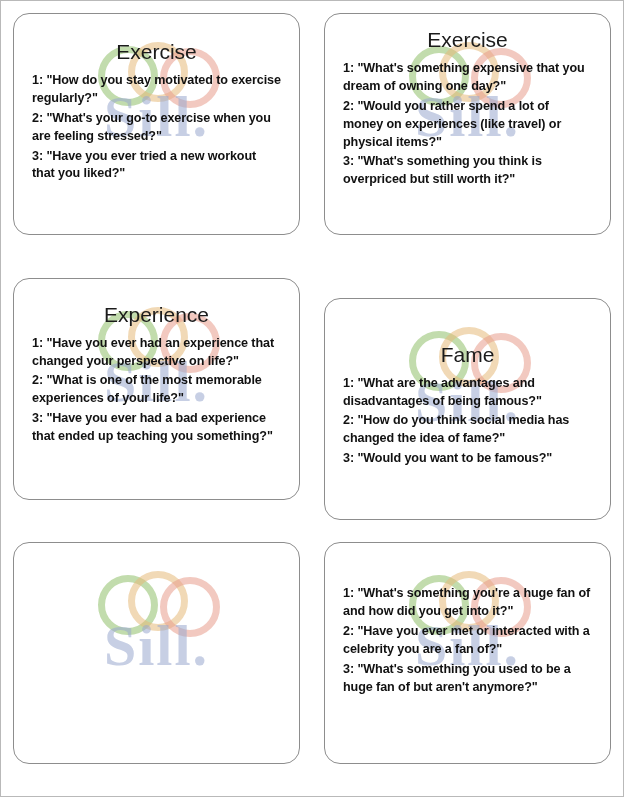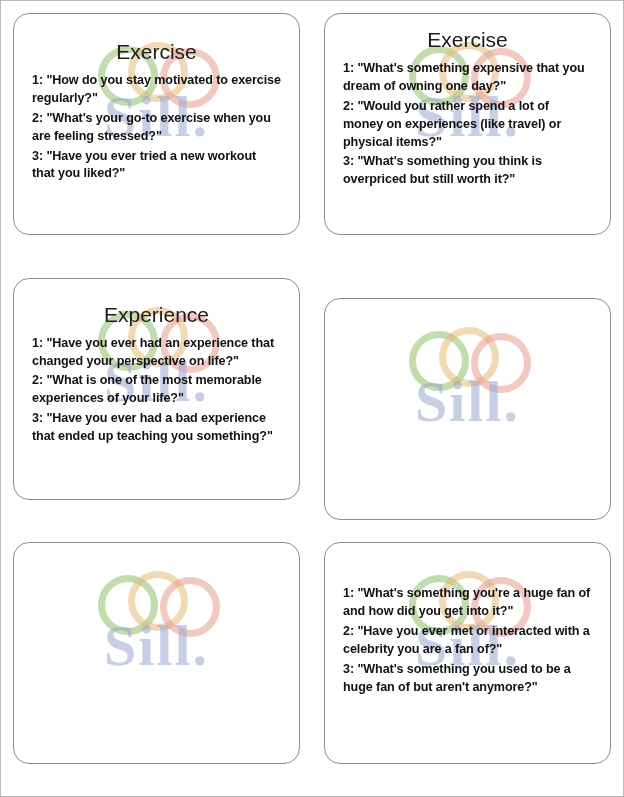--- a/index.html
+++ b/index.html
@@ -198,20 +198,28 @@
     <div class="cell shift-down">
       <div class="card c4">
         <div class="watermark">
           <div class="wm-loops">
             <div class="wm-loop l1"></div>
             <div class="wm-loop l2"></div>
             <div class="wm-loop l3"></div>
           </div>
           <div class="wm-text">Sill.</div>
         </div>
+        <div class="card-inner">
+          <h2 class="card-title">Fame</h2>
+          <ul class="q-list">
+            <li class="q-item">1: "What are the advantages and disadvantages of being famous?"</li>
+            <li class="q-item">2: "How do you think social media has changed the idea of fame?"</li>
+            <li class="q-item">3: "Would you want to be famous?"</li>
+          </ul>
+        </div>
       </div>
     </div>
 
     <div class="cell">
       <div class="card c5">
         <div class="watermark">
           <div class="wm-loops">
             <div class="wm-loop l1"></div>
             <div class="wm-loop l2"></div>
             <div class="wm-loop l3"></div>

